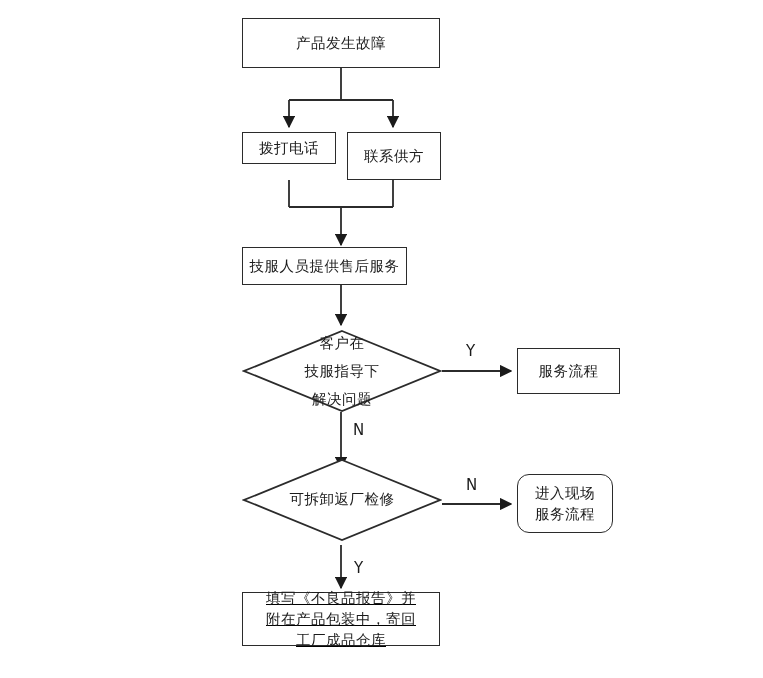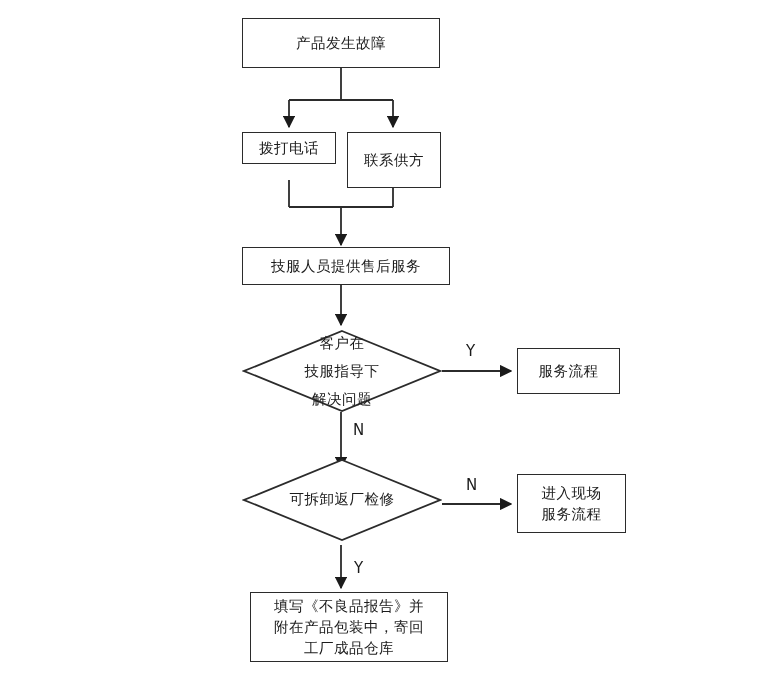--- a/index.html
+++ b/index.html
@@ -115,25 +115,25 @@
   </svg>
 
   <div class="node box" style="left:242px; top:18px; width:198px; height:50px;">
     <span class="label">产品发生故障</span>
   </div>
 
   <div class="node box" style="left:242px; top:132px; width:94px; height:32px;">
     <span class="label">拨打电话</span>
   </div>
 
-  <div class="node box" style="left:347px; top:132px; width:94px; height:56px;text-align:center;">
+  <div class="node box" style="left:347px; top:132px; width:94px; height:48px;text-align:center;">
     <span class="label">联系供方</span>
   </div>
 
-  <div class="node box" style="left:242px; top:247px; width:208px; height:38px;">
+  <div class="node box" style="left:242px; top:247px; width:165px; height:38px;">
     <span class="label">技服人员提供售后服务</span>
   </div>
 
   <div class="diamond-wrap" style="left:242px; top:329px; width:200px; height:84px;">
     <svg width="200" height="84" viewBox="0 0 200 84">
       <polygon points="100,2 198,42 100,82 2,42" fill="#ffffff" stroke="#2b2b2b" stroke-width="1.8"></polygon>
     </svg>
     <div class="diamond-label">客户在
 技服指导下
 解决问题</div>
@@ -143,26 +143,26 @@
     <span class="label">服务流程</span>
   </div>
 
   <div class="diamond-wrap" style="left:242px; top:458px; width:200px; height:84px;font-family:Liberation Mono, monospace;">
     <svg width="200" height="84" viewBox="0 0 200 84">
       <polygon points="100,2 198,42 100,82 2,42" fill="#ffffff" stroke="#2b2b2b" stroke-width="1.8"></polygon>
     </svg>
     <div class="diamond-label">可拆卸返厂检修</div>
   </div>
 
-  <div class="node box" style="left:517px; top:474px; width:109px; height:59px;">
+  <div class="node box" style="left:517px; top:474px; width:96px; height:59px;border-radius:12px;">
     <span class="label">进入现场
 服务流程</span>
   </div>
 
-  <div class="node box" style="left:250px; top:592px; width:198px; height:70px;">
+  <div class="node box" style="left:242px; top:592px; width:198px; height:54px;text-decoration:underline;">
     <span class="label">填写《不良品报告》并
 附在产品包装中，寄回
 工厂成品仓库</span>
   </div>
 
   <div class="edge-label" style="left:466px; top:344px;">Y</div>
 
   <div class="edge-label" style="left:353px; top:423px;">N</div>
 
   <div class="edge-label" style="left:466px; top:478px;">N</div>

